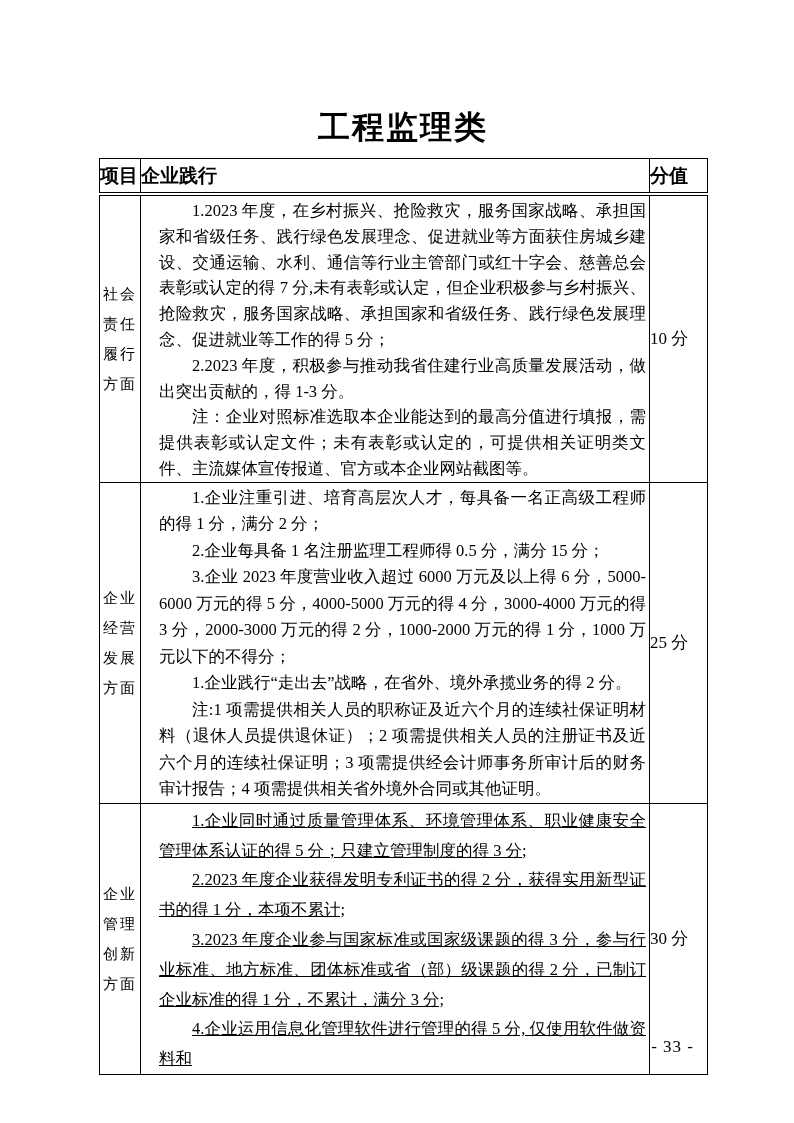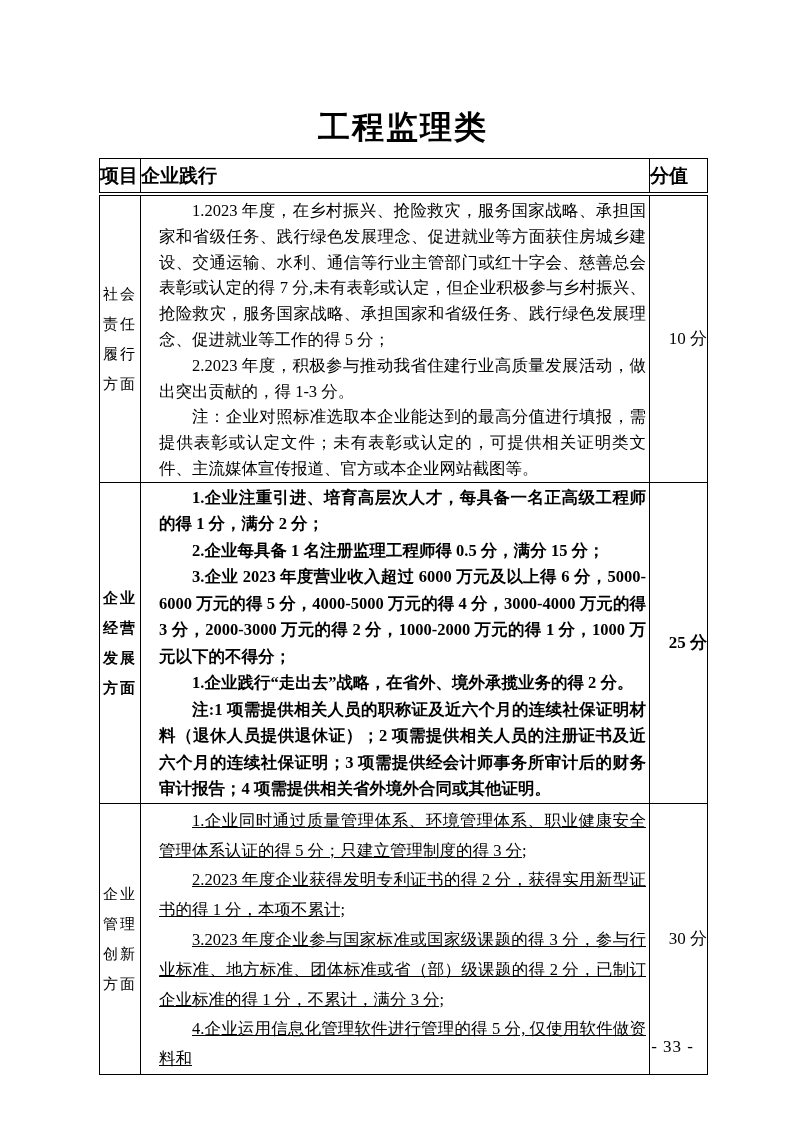--- a/index.html
+++ b/index.html
@@ -67,27 +67,27 @@
     padding: 2px 3px 0 18px;
     font-size: 16.5px;
     overflow: hidden;
   }
   td.std p {
     margin: 0;
     text-indent: 2em;
     text-align: justify;
   }
   td.score {
-    text-align: right;
+    text-align: left;
     vertical-align: middle;
     font-size: 17px;
     padding: 0;
   }
   tr.row1 td { height: 256px; }
-  tr.row2 td { height: 316px; font-weight: bold; }
+  tr.row2 td { height: 316px; }
   tr.row3 td { height: 236px; }
   tr.row1 td.std p { line-height: 25.8px; }
   tr.row2 td.std p { line-height: 26.5px; }
   tr.row3 td.std p { line-height: 29.8px; text-decoration: underline; }
   .page-number {
     position: absolute;
     top: 1037px;
     right: 100px;
     font-size: 17px;
     letter-spacing: 1px;

